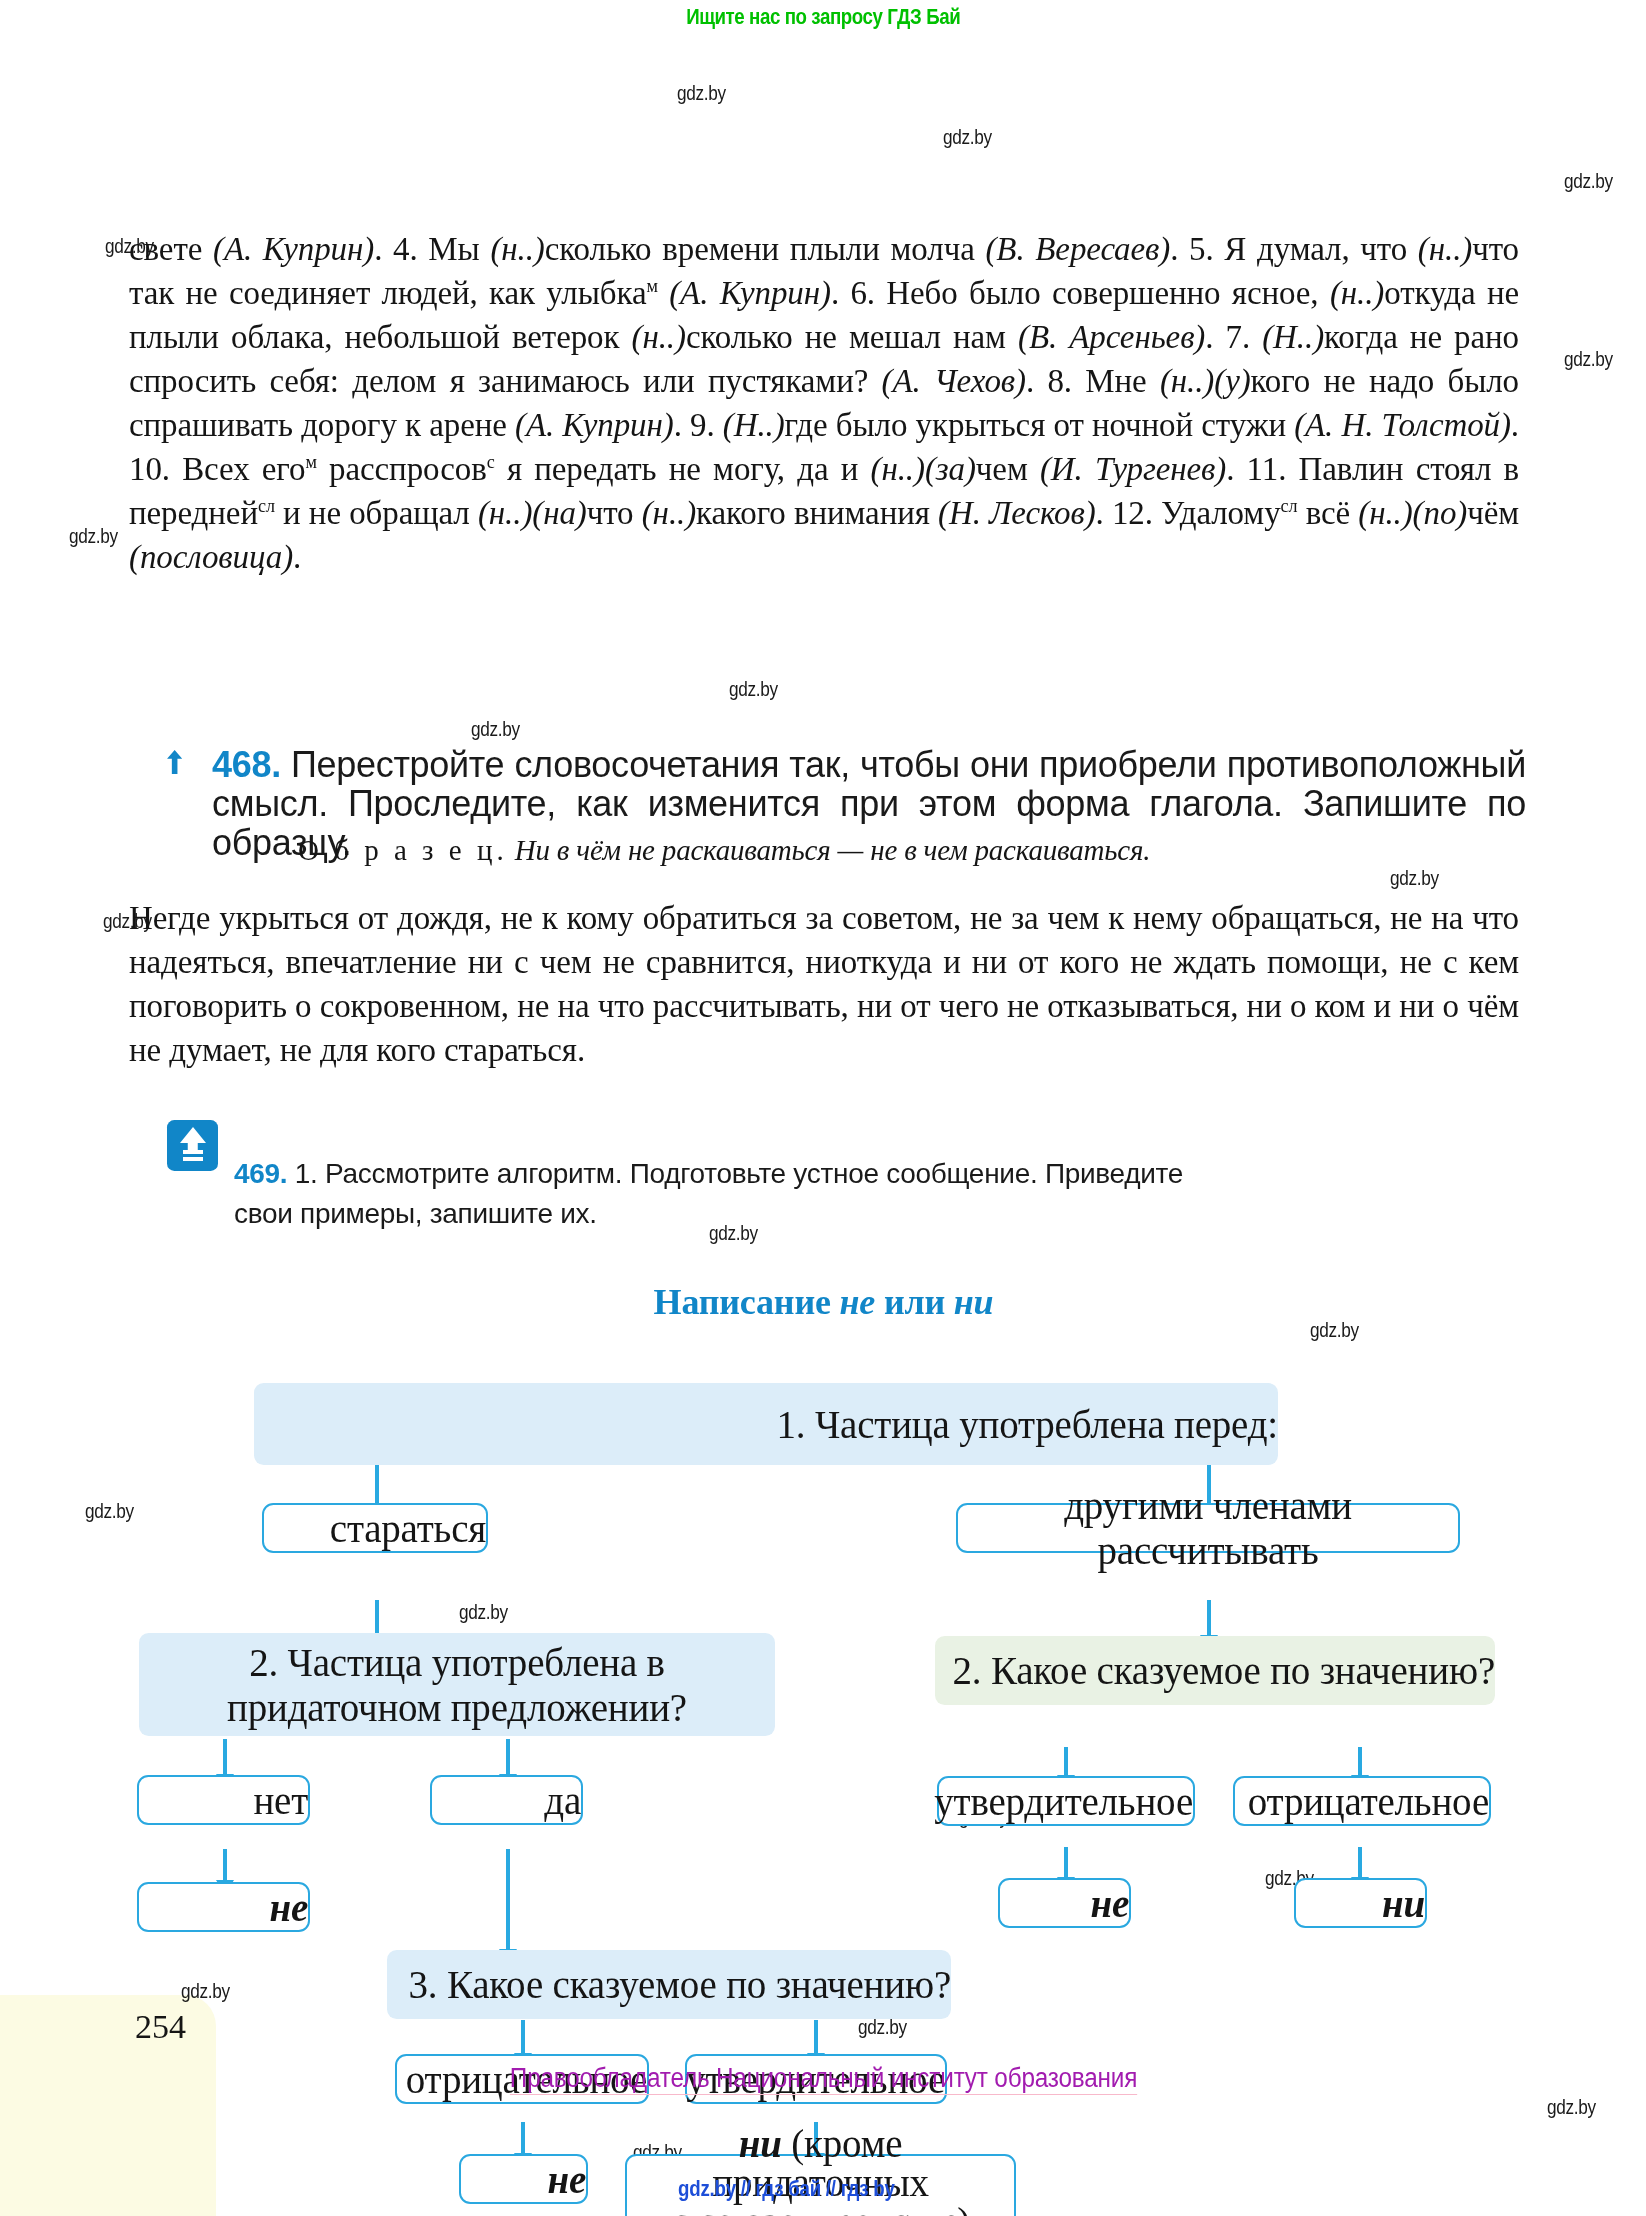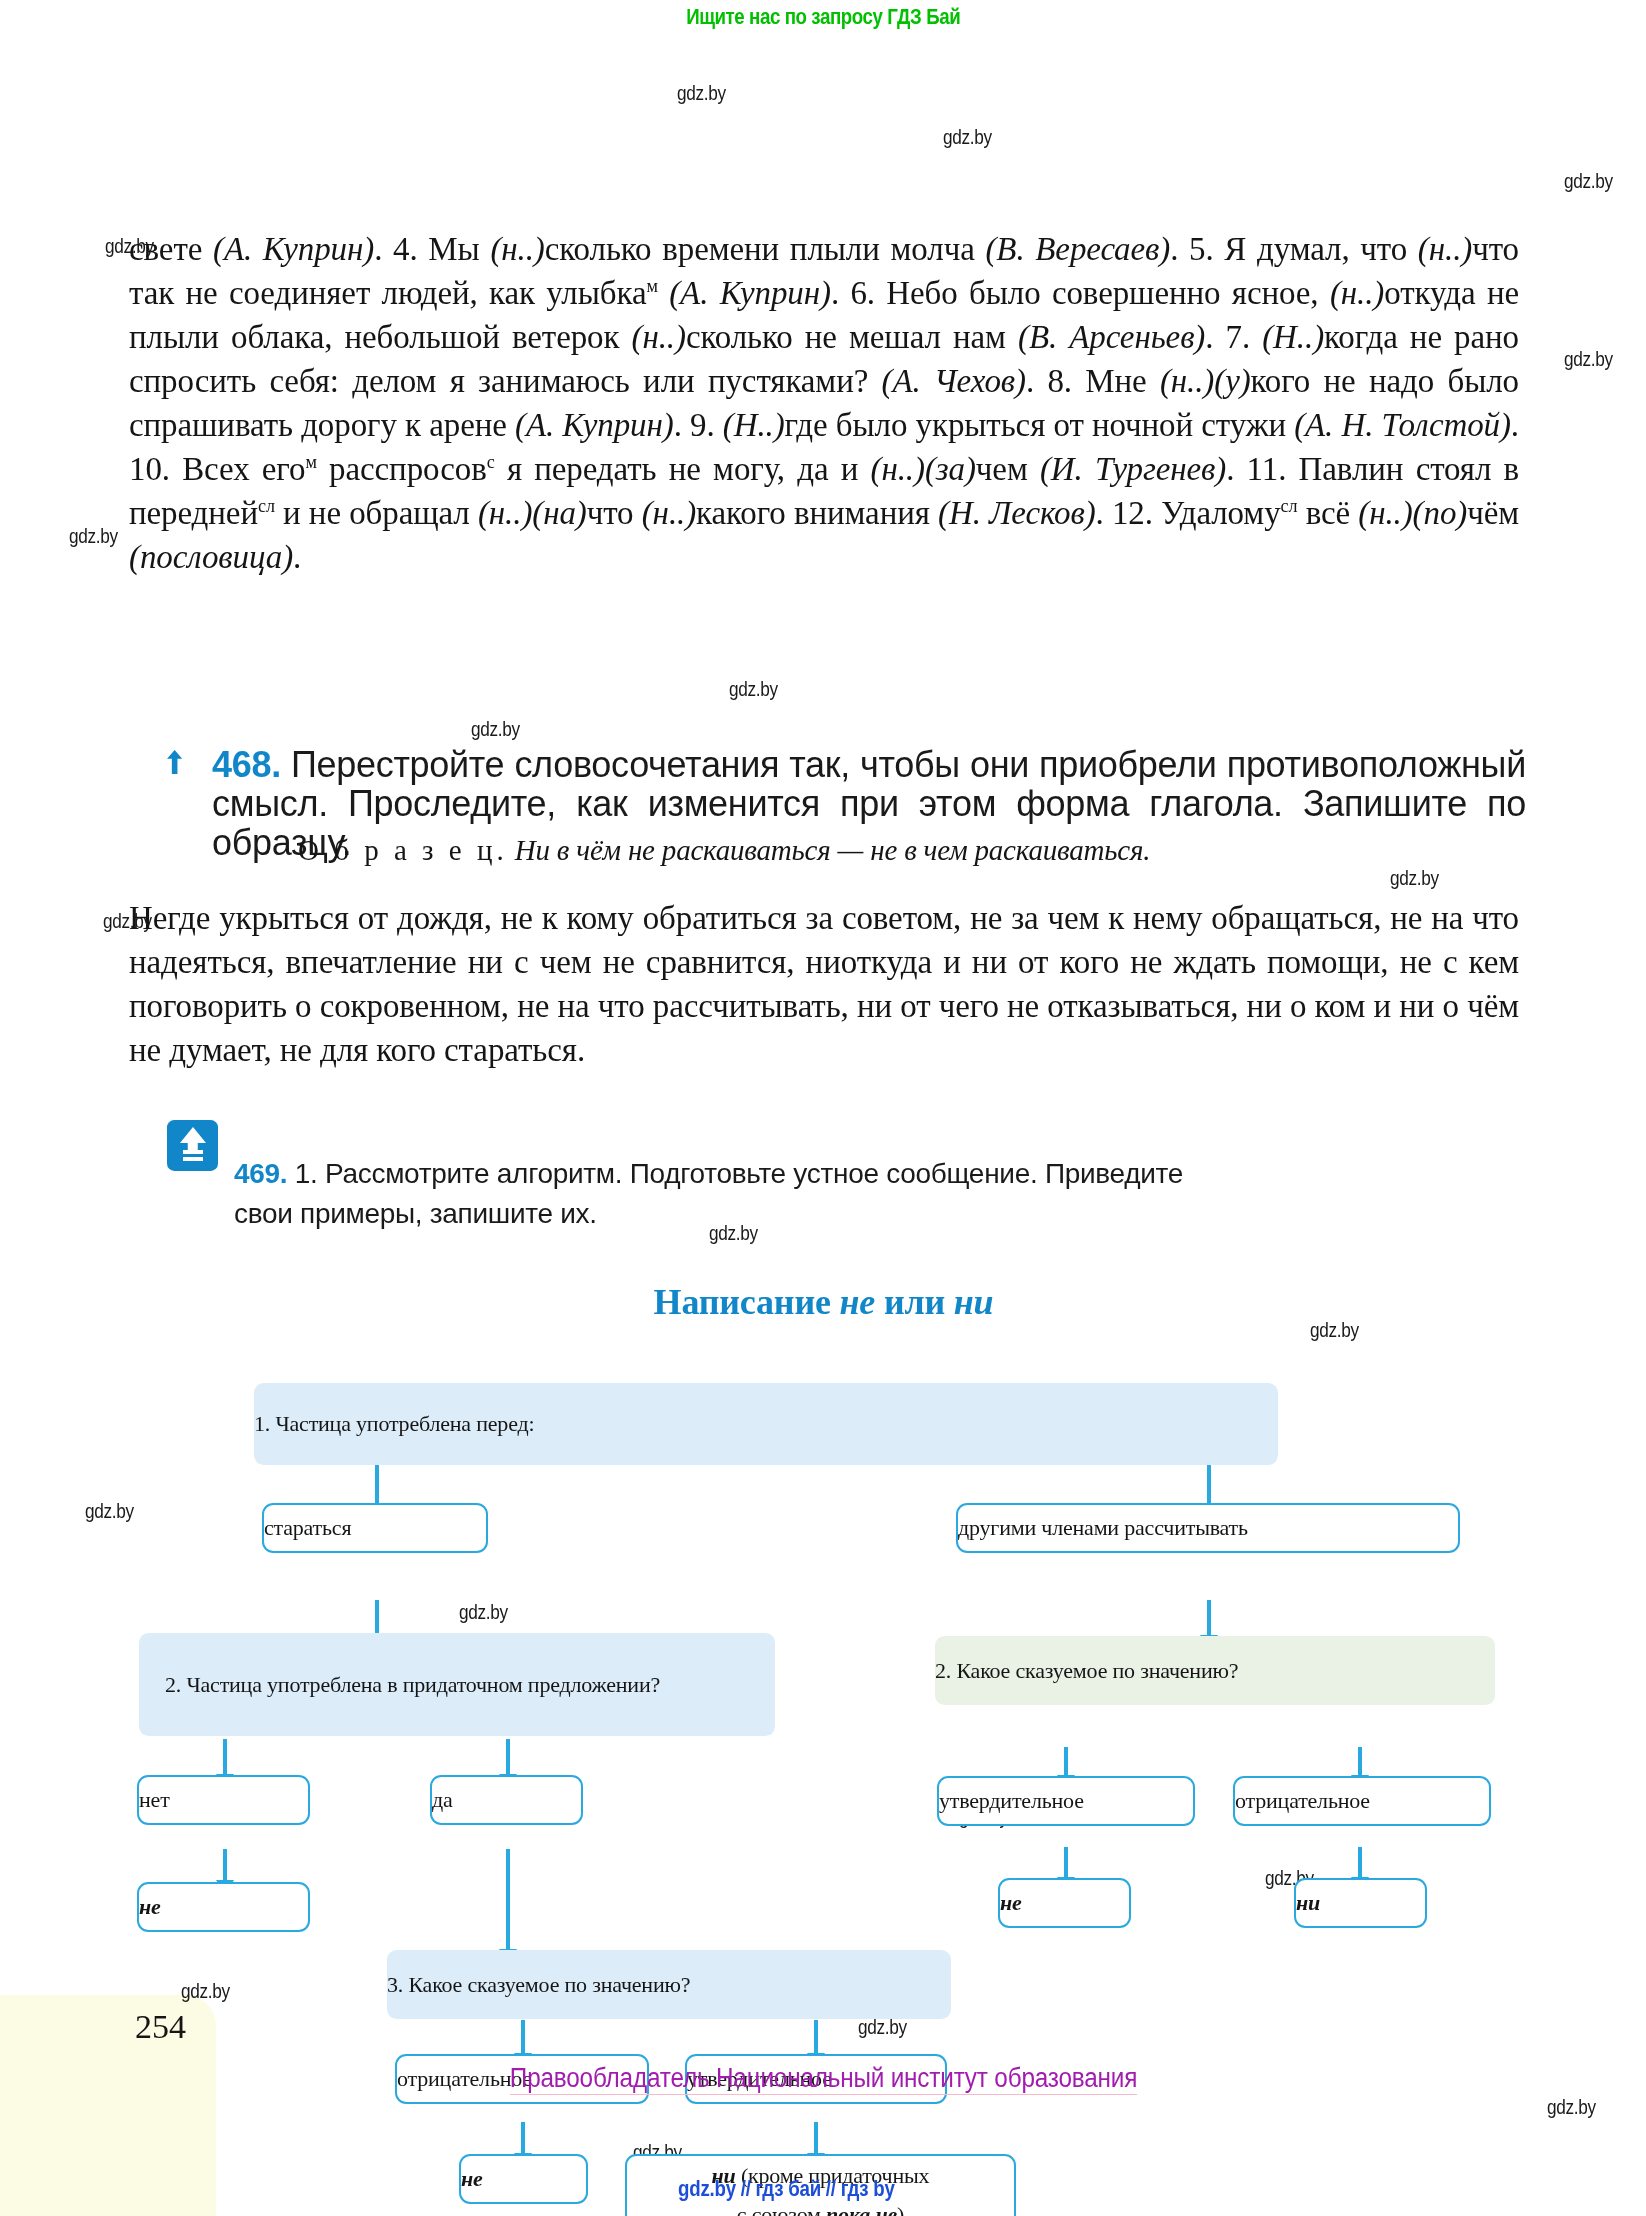--- a/index.html
+++ b/index.html
@@ -188,23 +188,23 @@
     color: #1186c8;
     letter-spacing: -0.2px;
   }
   .diag-title i { font-style: italic; }
 
   .node {
     position: absolute;
     box-sizing: border-box;
     display: flex;
     align-items: center;
-    justify-content: flex-start;
+    justify-content: flex-end;
     text-align: center;
-    font-size: 22px;
+    font-size: 39px;
     color: #151515;
     letter-spacing: -0.2px;
   }
   .q-blue {
     background: #dcedf9;
     border-radius: 9.7px;
   }
   .q-green {
     background: #e9f2e4;
     border-radius: 9.7px;

